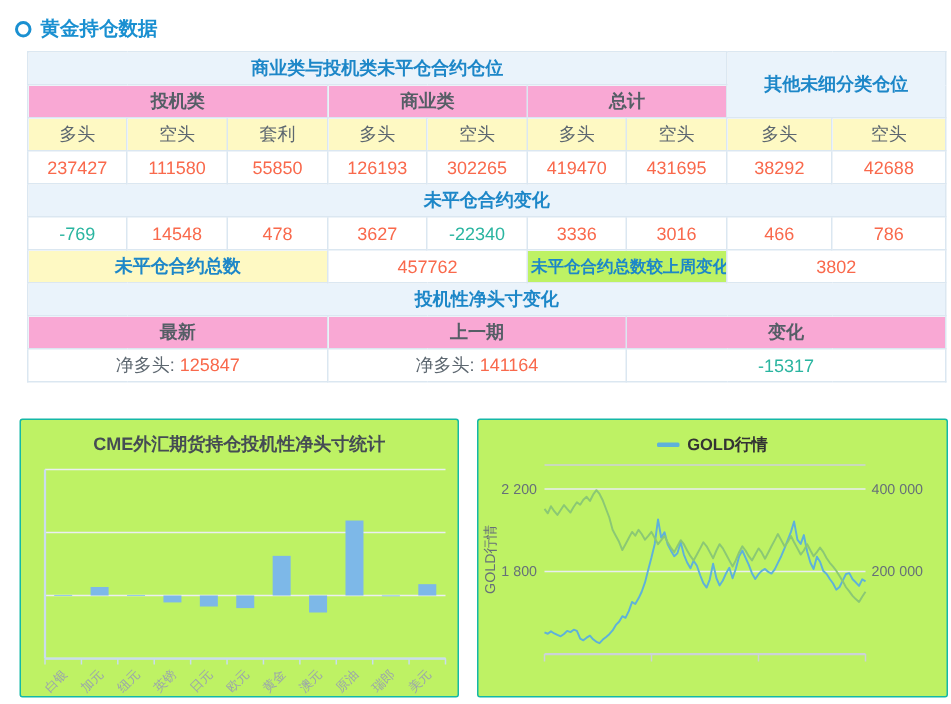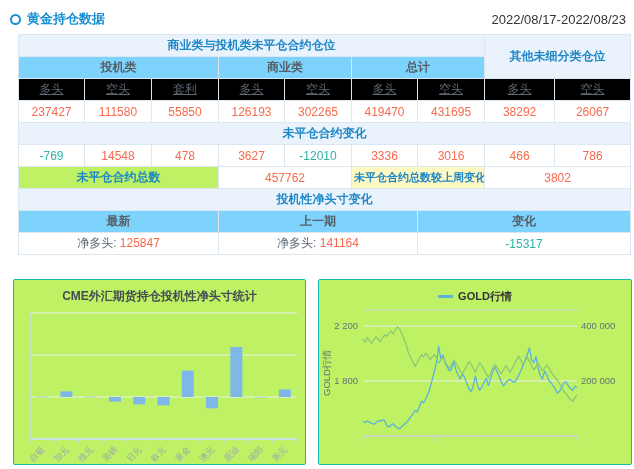--- a/index.html
+++ b/index.html
@@ -5,22 +5,22 @@
   html,body{margin:0;padding:0;background:#fff;}
   body{width:634px;height:469px;font-family:"Liberation Sans","DejaVu Sans",sans-serif;overflow:hidden;}
   .titlebar{display:flex;justify-content:space-between;align-items:center;padding:10px 8px 6px 10px;gap:25px;}
   .title-left{display:flex;align-items:center;}
   .dot{width:7px;height:7px;border:2px solid #1a90d1;border-radius:50%;margin-right:6px;display:inline-block;}
   .page-title{color:#1a90d1;font-size:13px;font-weight:bold;}
   .date-range{color:#333;font-size:13px;}
   table.pos{border-collapse:collapse;table-layout:fixed;width:612px;margin-left:18px;}
   table.pos td{border:1px solid #dbe7f1;text-align:center;font-size:12px;height:21px;padding:0 2px;overflow:hidden;white-space:nowrap;}
   .hdr-blue{background:#eaf3fb;color:#1d87c8;font-weight:bold;}
-  .hdr-grp{background:#7dd3fc;color:#555e66;font-weight:bold;}
-  .hdr-sub{background:#000000;color:#5d6770;text-decoration:underline;}
+  .hdr-grp{background:#f9a8d4;color:#555e66;font-weight:bold;}
+  .hdr-sub{background:#fef9c3;color:#5d6770;}
   .val{color:#f9694c;}
   .val.neg{color:#2ab5a0;}
   .netlbl{color:#5d6770;}
   .cards{display:flex;gap:12px;margin:24px 0 0 13px;}
   .card{border:1px solid #14b8a6;border-radius:2px;background:#bef264;}
   .card.left{width:291px;height:184px;}
   .card.right{width:312px;height:184px;text-align:right;}
   .card-title{text-align:center;font-size:12px;font-weight:bold;color:#454c54;padding-top:8px;}
   .legend{display:flex;justify-content:center;gap:26px;padding-top:9px;}
   .leg-item{display:flex;align-items:center;font-size:11px;font-weight:bold;color:#333;}
@@ -30,21 +30,20 @@
 </head>
 <body>
 
 <div>
 
   <div class="titlebar">
     <div class="title-left">
       <span class="dot"></span>
       <span class="page-title">黄金持仓数据</span>
     </div>
-    <div class="date-range">2022/08/17-2022/08/23</div>
   </div>
 
   <table class="pos">
     <colgroup>
       <col style="width:66px">
         <col style="width:67px">
         <col style="width:67px">
       <col style="width:66px">
         <col style="width:67px">
         <col style="width:66px">
@@ -75,40 +74,40 @@
     </tr>
     <tr>
       <td class="val">237427</td>
       <td class="val">111580</td>
       <td class="val">55850</td>
       <td class="val">126193</td>
       <td class="val">302265</td>
       <td class="val">419470</td>
       <td class="val">431695</td>
       <td class="val">38292</td>
-      <td class="val">26067</td>
+      <td class="val">42688</td>
     </tr>
     <tr>
       <td class="hdr-blue" colspan="9">未平仓合约变化</td>
     </tr>
     <tr>
       <td class="val neg">-769</td>
       <td class="val">14548</td>
       <td class="val">478</td>
       <td class="val">3627</td>
-      <td class="val neg">-12010</td>
+      <td class="val neg">-22340</td>
       <td class="val">3336</td>
       <td class="val">3016</td>
       <td class="val">466</td>
       <td class="val">786</td>
     </tr>
     <tr>
-      <td class="hdr-blue" style="background:#bef264;" colspan="3">未平仓合约总数</td>
+      <td class="hdr-blue" style="background:#fef9c3;" colspan="3">未平仓合约总数</td>
       <td class="val" colspan="2">457762</td>
-      <td class="hdr-blue" style="background:#fef9c3;font-size:11px;" colspan="2">未平仓合约总数较上周变化</td>
+      <td class="hdr-blue" style="background:#bef264;font-size:11px;" colspan="2">未平仓合约总数较上周变化</td>
       <td class="val" colspan="2">3802</td>
     </tr>
     <tr>
       <td class="hdr-blue" colspan="9">投机性净头寸变化</td>
     </tr>
     <tr>
       <td class="hdr-grp" colspan="3">最新</td>
       <td class="hdr-grp" colspan="3">上一期</td>
       <td class="hdr-grp" colspan="3">变化</td>
     </tr>

